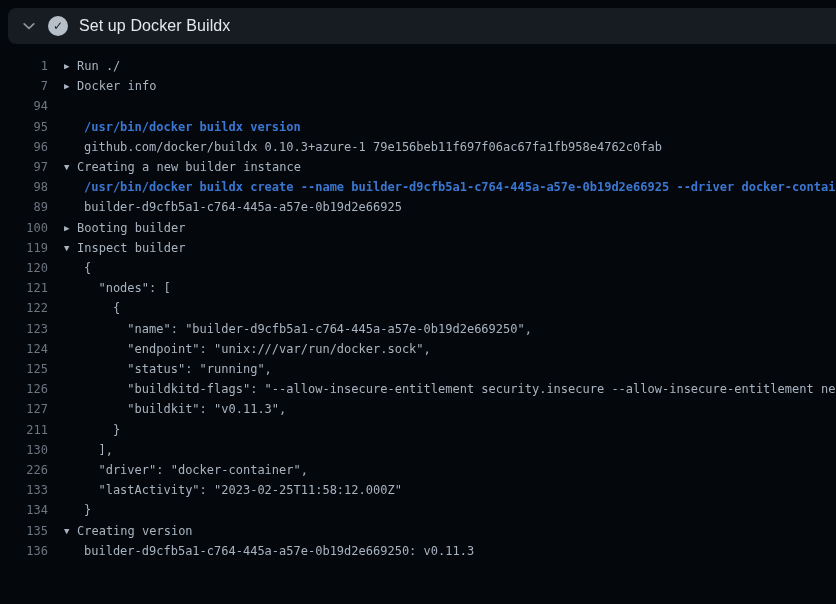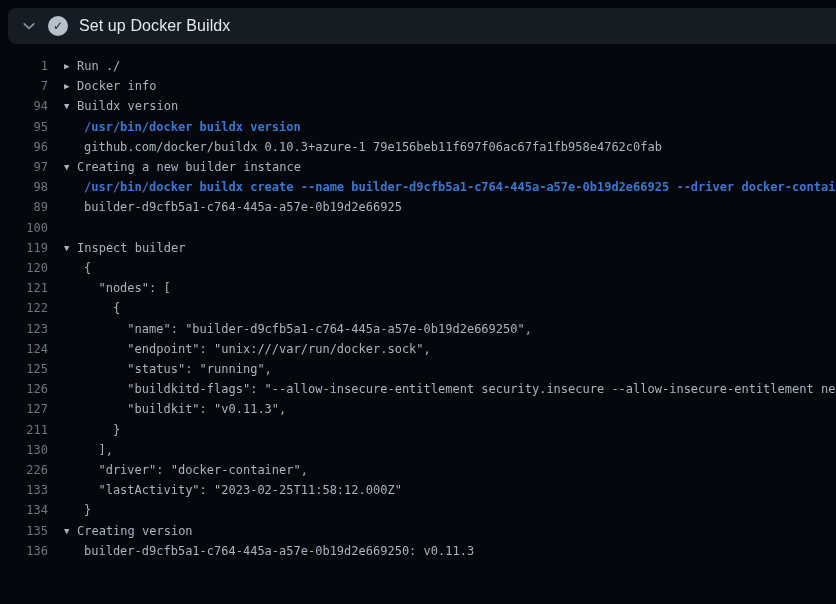--- a/index.html
+++ b/index.html
@@ -117,27 +117,27 @@
     </span>
     <span class="check-circle">
       <span>✓</span>
     </span>
     <span class="step-title">Set up Docker Buildx</span>
   </div>
 
   <div class="log">
       <div class="row"><span class="num">1</span><span class="content group"><span class="arrow">▶</span><span>Run ./</span></span></div>
       <div class="row"><span class="num">7</span><span class="content group"><span class="arrow">▶</span><span>Docker info</span></span></div>
-      <div class="row"><span class="num">94</span><span class="content group"><span class="arrow">▼</span><span>Buildx version</span></span></div>
+      <div class="row"><span class="num">94</span></div>
       <div class="row"><span class="num">95</span><span class="content command">/usr/bin/docker buildx version</span></div>
       <div class="row"><span class="num">96</span><span class="content output">github.com/docker/buildx 0.10.3+azure-1 79e156beb11f697f06ac67fa1fb958e4762c0fab</span></div>
       <div class="row"><span class="num">97</span><span class="content group"><span class="arrow">▼</span><span>Creating a new builder instance</span></span></div>
       <div class="row"><span class="num">98</span><span class="content command">/usr/bin/docker buildx create --name builder-d9cfb5a1-c764-445a-a57e-0b19d2e66925 --driver docker-container</span></div>
       <div class="row"><span class="num">89</span><span class="content output">builder-d9cfb5a1-c764-445a-a57e-0b19d2e66925</span></div>
-      <div class="row"><span class="num">100</span></div>
+      <div class="row"><span class="num">100</span><span class="content group"><span class="arrow">▶</span><span>Booting builder</span></span></div>
       <div class="row"><span class="num">119</span><span class="content group"><span class="arrow">▼</span><span>Inspect builder</span></span></div>
       <div class="row"><span class="num">120</span><span class="content output">{</span></div>
       <div class="row"><span class="num">121</span><span class="content output">  "nodes": [</span></div>
       <div class="row"><span class="num">122</span><span class="content output">    {</span></div>
       <div class="row"><span class="num">123</span><span class="content output">      "name": "builder-d9cfb5a1-c764-445a-a57e-0b19d2e669250",</span></div>
       <div class="row"><span class="num">124</span><span class="content output">      "endpoint": "unix:///var/run/docker.sock",</span></div>
       <div class="row"><span class="num">125</span><span class="content output">      "status": "running",</span></div>
       <div class="row"><span class="num">126</span><span class="content output">      "buildkitd-flags": "--allow-insecure-entitlement security.insecure --allow-insecure-entitlement networ</span></div>
       <div class="row"><span class="num">127</span><span class="content output">      "buildkit": "v0.11.3",</span></div>
       <div class="row"><span class="num">211</span><span class="content output">    }</span></div>

